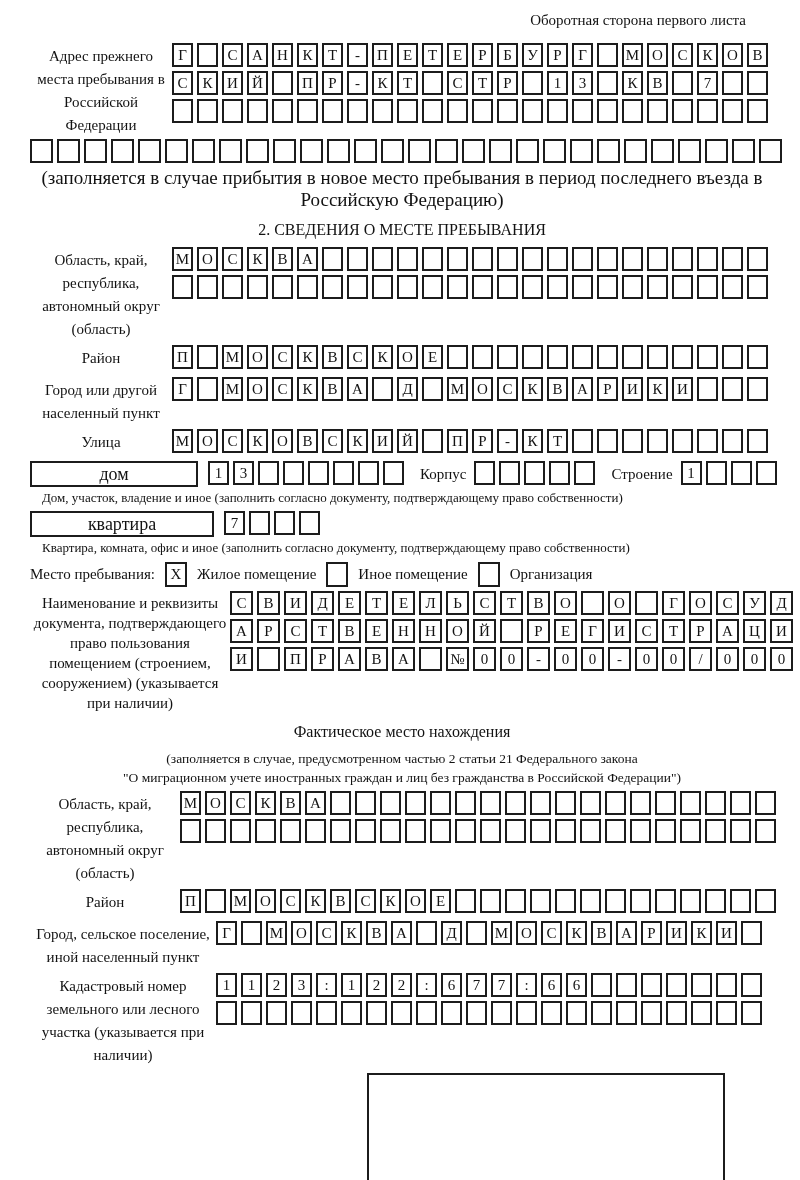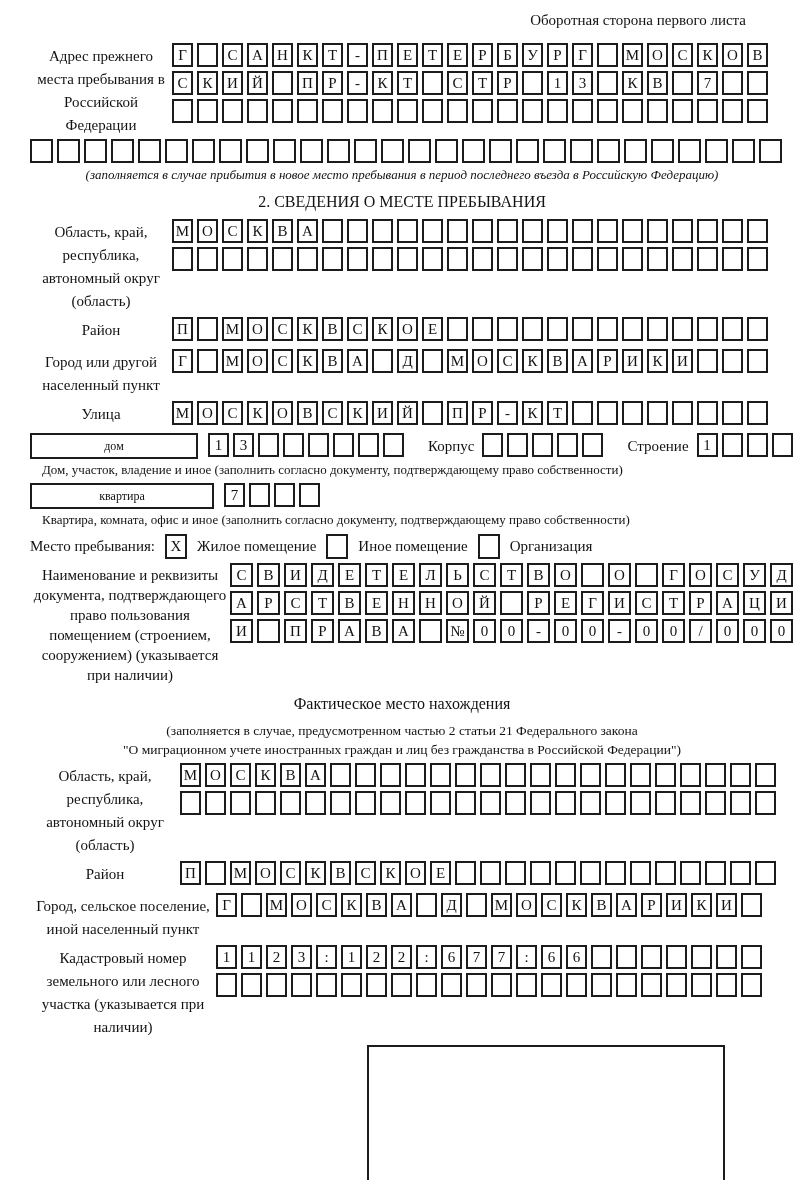--- a/index.html
+++ b/index.html
@@ -22,31 +22,31 @@
   .cell {
     flex: none; width: 21px; height: 24px; margin-right: 4px;
     border: 2px solid #1c1c1c; display: flex; align-items: center; justify-content: center;
     font-size: 15px; line-height: 1;
   }
   .wide .cell { width: 23px; margin-right: 4px; }
   .doc .cell { width: 23px; }
   .inline { display: inline-block; vertical-align: top; }
 
   .full-row { margin-top: 2px; }
-  .center-note { text-align: center; font-size: 13px; margin: 2px 0 4px; font-style: italic; }
+  .center-note { text-align: center; font-size: 19px; margin: 2px 0 4px; }
   .section-title { text-align: center; font-weight: normal; font-size: 16px; margin: 10px 0 8px; }
 
   .house-row, .apt-row { display: flex; align-items: flex-start; margin-top: 4px; }
   .type-box {
     border: 2px solid #1c1c1c; height: 26px; display: flex; align-items: center; justify-content: center;
-    font-size: 12px; flex: none;
+    font-size: 18px; flex: none;
   }
   .dom-box { width: 168px; margin-right: 10px; }
   .apt-box { width: 184px; margin-right: 10px; }
-  .inline-label { font-size: 15px; line-height: 26px; margin: 0 8px 0 20px; flex: none; }
+  .inline-label { font-size: 15px; line-height: 26px; margin: 0 8px 0 12px; flex: none; }
   .caption { font-size: 13px; margin: 1px 12px 5px; }
 
   .choice-row { display: flex; align-items: center; margin-top: 6px; font-size: 15px; }
   .checkbox {
     width: 22px; height: 25px; border: 2px solid #1c1c1c; flex: none;
     display: flex; align-items: center; justify-content: center; font-size: 15px;
   }
   .choice-row .opt-label { margin: 0 10px; }
   .choice-row .lead { margin-right: 10px; }
   .choice-note { font-size: 14px; margin: 3px 0 4px 142px; }

